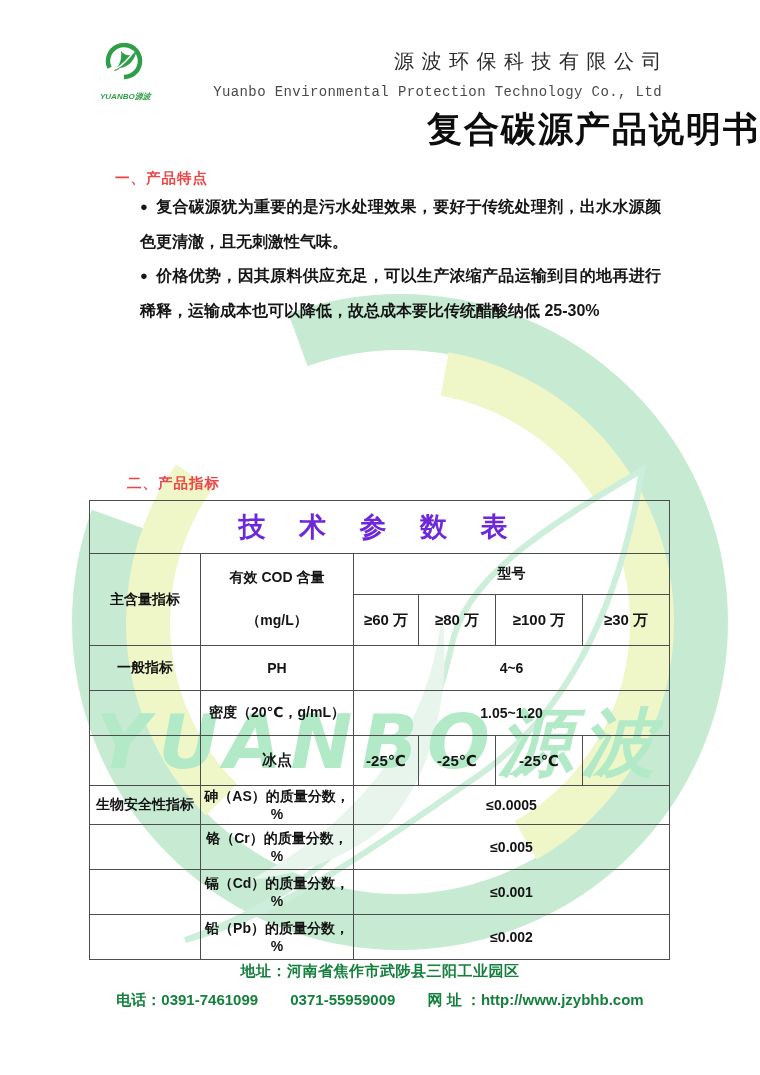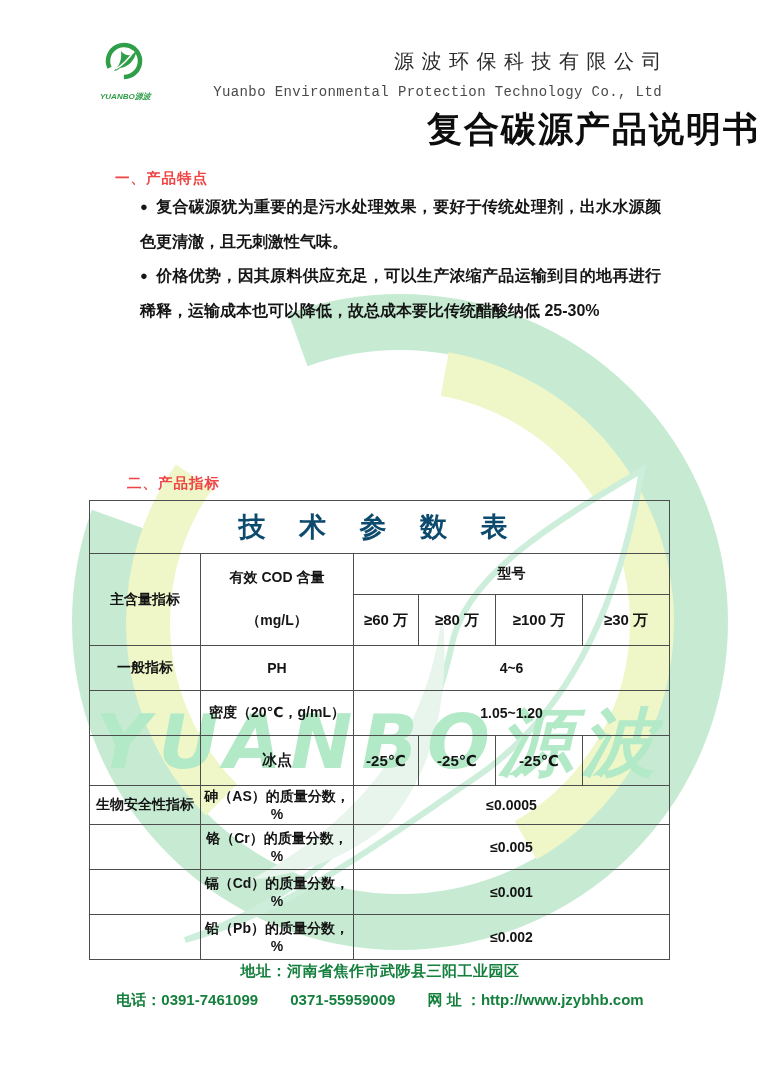--- a/index.html
+++ b/index.html
@@ -51,21 +51,21 @@
   .features p .bullet{margin-right:8px;font-size:13px;position:relative;top:-1px;}
   
   table.spec{
     position:absolute;top:500px;left:89px;width:580px;
     border-collapse:collapse;table-layout:fixed;background:transparent;
   }
   table.spec td{
     border:1px solid #4d4d4d;text-align:center;vertical-align:middle;
     font-weight:bold;color:#141414;font-size:14px;padding:0;background:transparent;
   }
-  tr.r-title td{height:52px;font-size:27px;color:#0c4a6e;letter-spacing:13px;}
+  tr.r-title td{height:52px;font-size:27px;color:#6d28d9;letter-spacing:13px;}
   tr.r-h1 td{height:40px;}
   tr.r-h2 td{height:50px;font-size:15px;}
   tr.r-std td{height:44px;}
   tr.r-ice td{height:49px;font-size:15px;}
   tr.r-as td{height:38px;}
   td.param{font-size:13.5px;}
   td.val{font-size:15px;}
   .cod2{margin-top:25px;text-align:center;}
   
   .footer-line{position:absolute;left:0;width:100%;text-align:center;font-size:15px;font-weight:bold;color:#15803d;}

